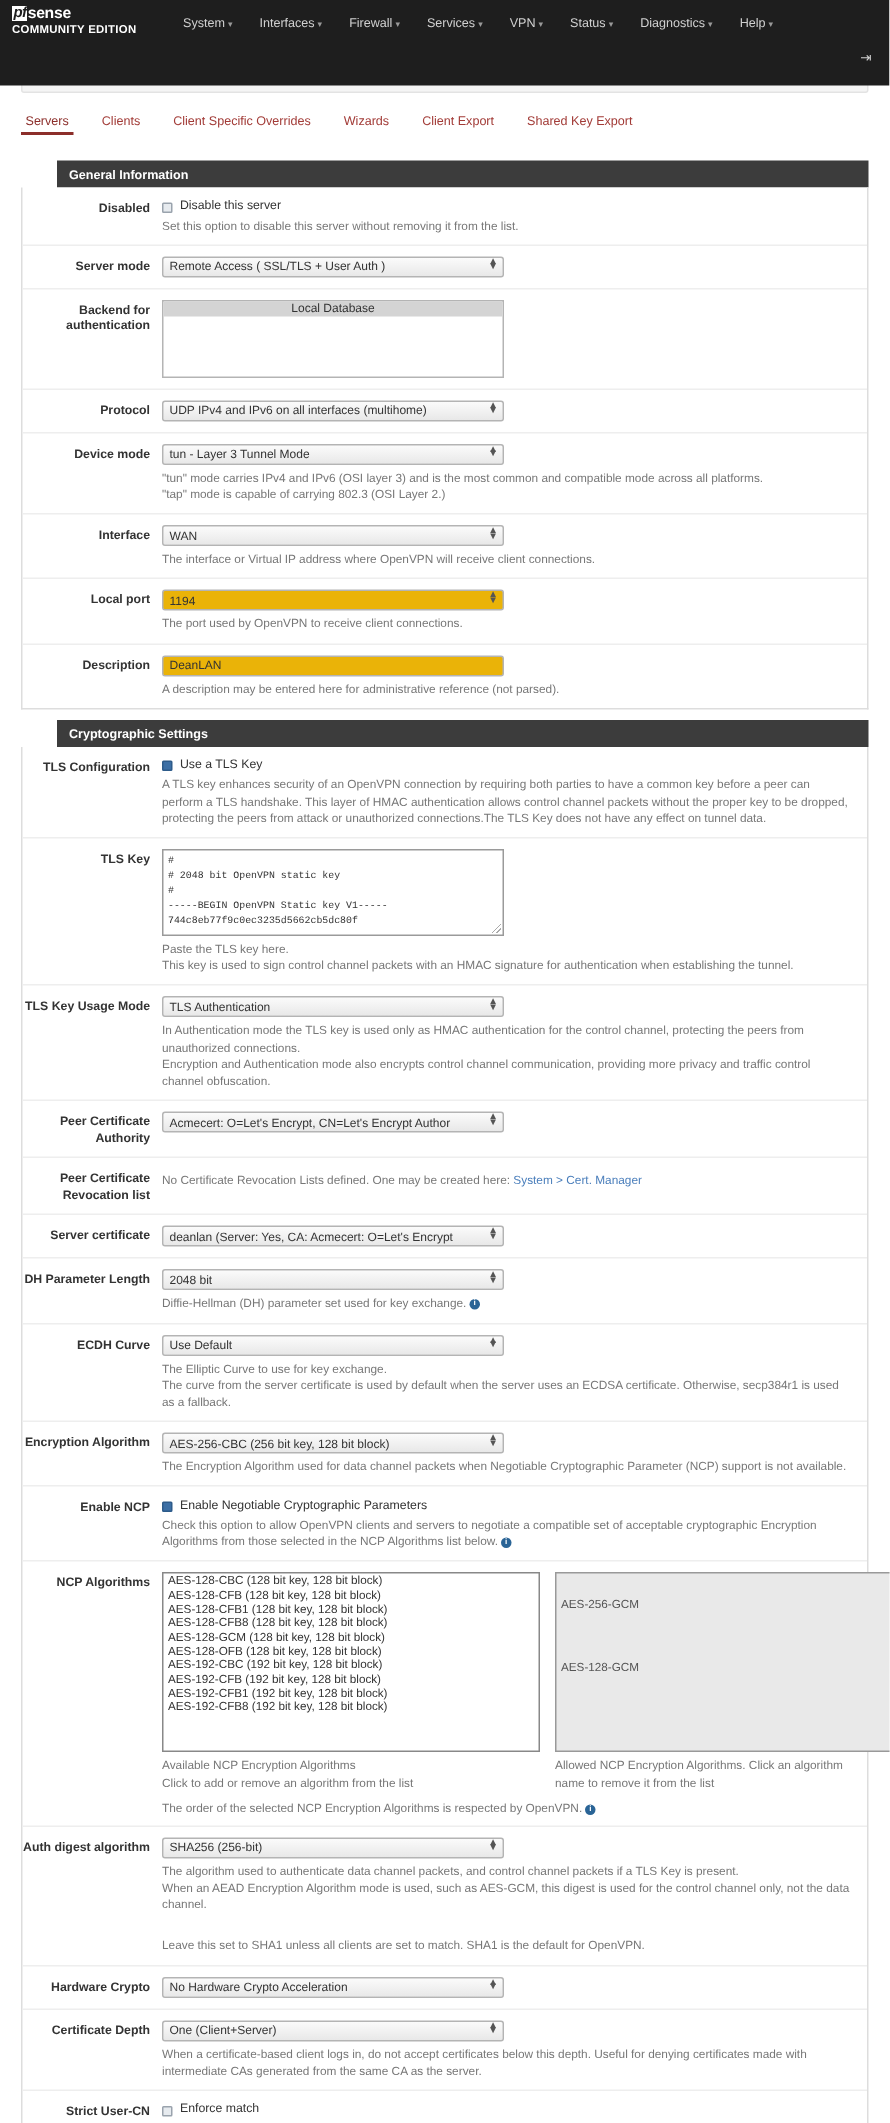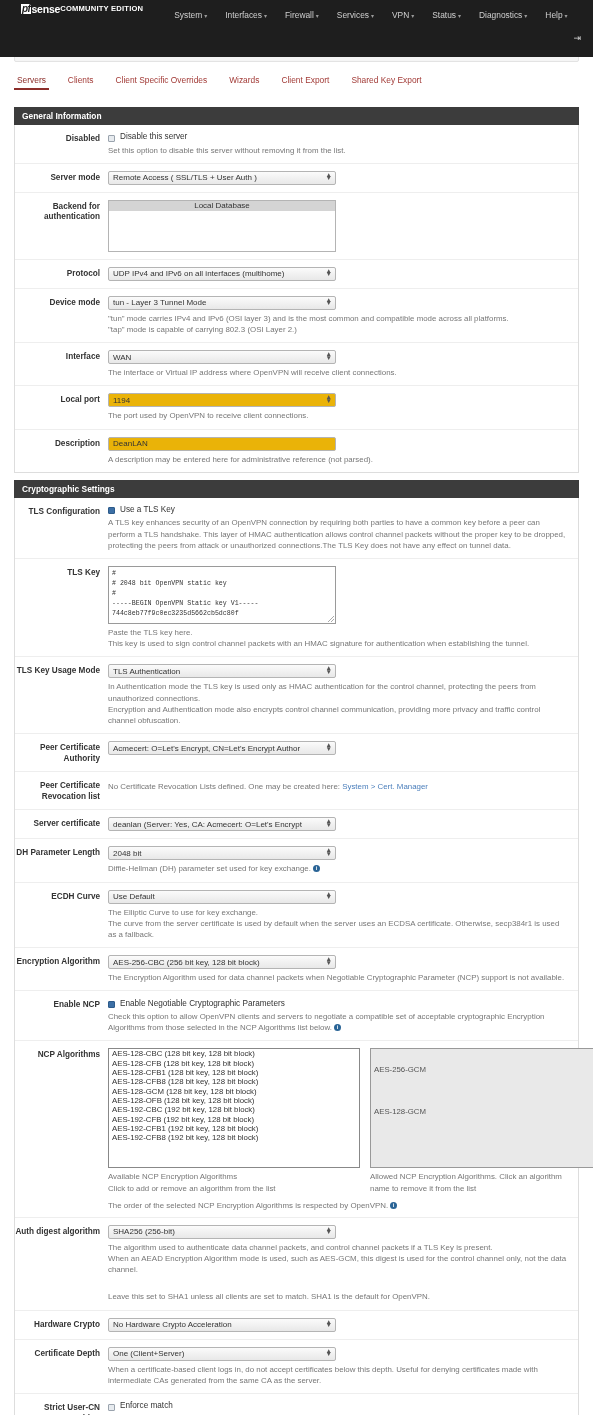--- a/index.html
+++ b/index.html
@@ -16,23 +16,23 @@
 
   
   .navbar {
     position: absolute; top:0; left:0;
     width: 593px; height: 57px;
     background: #1e1e1e;
     z-index: 20;
     display: flex; align-items: flex-start;
   }
   .brand {
-    margin-left: 21px; margin-top: 4px;
+    margin-left: 8px; margin-top: 4px;
     line-height: 1;
-    display:flex; flex-direction:row;
+    display:flex; flex-direction:column;
     position: relative;
   }
   .brand-top { display:flex; align-items:center; }
   .brand-pf {
     background:#fff; color:#1e1e1e; font-weight:bold;
     font-size:10px; font-style:italic; padding:0 1px; letter-spacing:-.5px;
   }
   .brand-sense { color:#fff; font-weight:bold; font-size:10.5px; letter-spacing:-.2px; }
   .brand-ce {
     color:#fff; font-weight:bold; font-size:7.6px;
@@ -92,20 +92,21 @@
     content:""; position:absolute; left:0; right:8px; bottom:0;
     height:2px; background:#8c2e2a;
   }
 
   
   .panel { margin: 0 14px; }
   .panel-head {
     background:#3c3c3c; color:#fff;
     font-size:8.4px; font-weight:bold;
     padding: 4px 8px;
+    margin-left: 24px;
   }
   .panel-body { border:1px solid #ddd; border-top:none; background:#fff; }
 
   .row {
     display:flex;
     border-bottom: 1px solid #eee;
     padding: 7px 0 7px 0;
     align-items:flex-start;
   }
   .row:last-child { border-bottom:none; }

